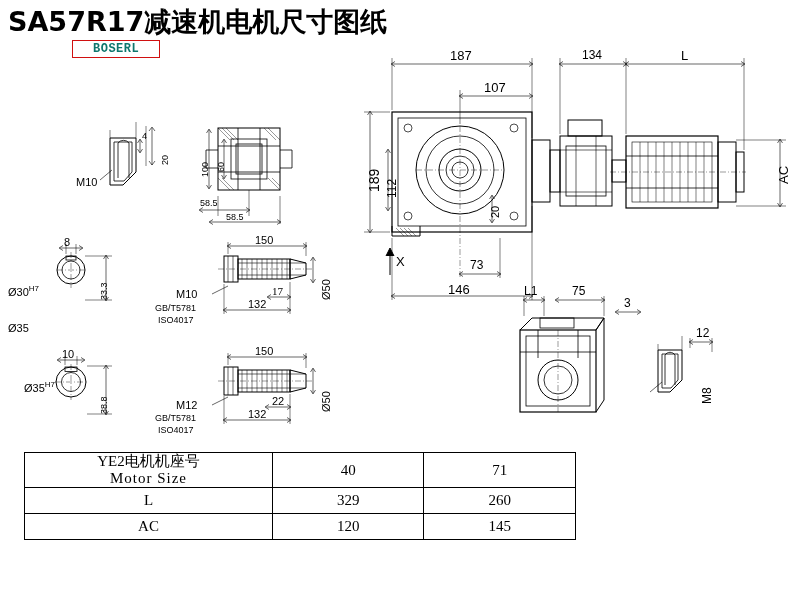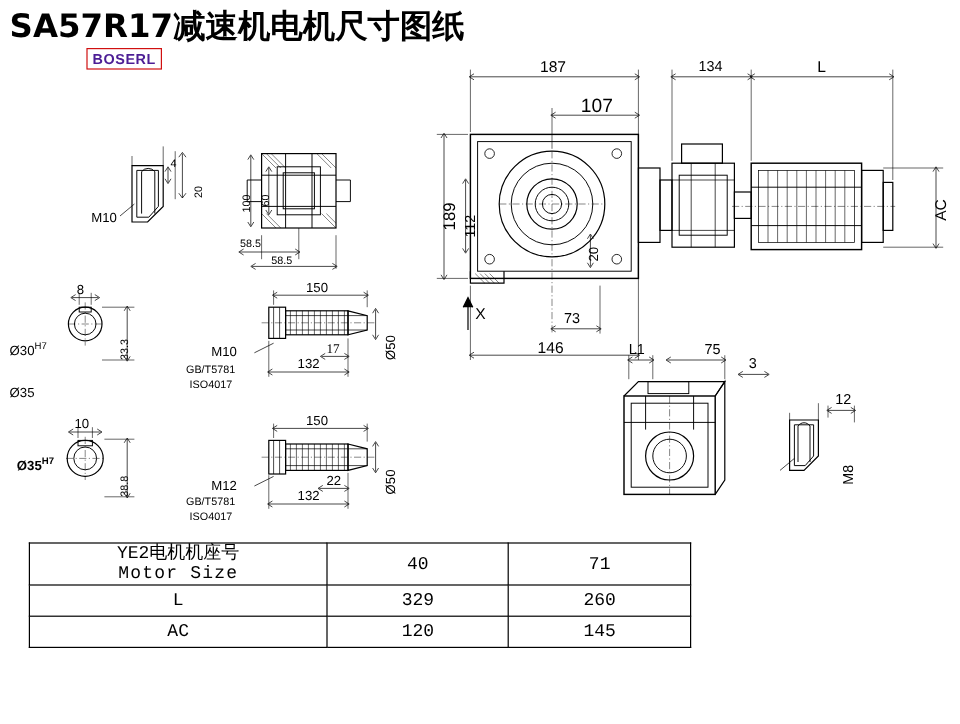--- a/index.html
+++ b/index.html
@@ -8,32 +8,32 @@
     font-family:"Liberation Sans", sans-serif;
     color:#000;overflow:hidden;position:relative;
   }
   .root{position:relative;width:800px;height:603px;}
   .abs{position:absolute;}
   .title{
     left:8px;top:4px;font-size:27px;font-weight:bold;letter-spacing:0px;
     font-family:"DejaVu Sans", sans-serif;white-space:nowrap;
   }
   .logo{
-    left:72px;top:40px;border:1px solid #d01010;color:#4c1d95;
-    font-size:12px;font-weight:bold;padding:1px 4px;letter-spacing:0.5px;
-    font-family:Liberation Sans, sans-serif;
+    left:72px;top:40px;border:1px solid #d01010;color:#0f766e;
+    font-size:12px;font-weight:bold;padding:1px 20px;letter-spacing:0.5px;
+    font-family:Liberation Mono, monospace;
   }
   svg{position:absolute;left:0;top:0;}
   .lbl{font-size:11px;font-family:"Liberation Sans", sans-serif;white-space:nowrap;}
   .lbl.sm{font-size:9px;}
   .rot90{transform:rotate(-90deg);transform-origin:left top;}
   
   .spec-table{
     position:absolute;left:24px;top:452px;width:552px;
-    border-collapse:collapse;font-family:Liberation Mono, monospace;
+    border-collapse:collapse;font-family:Liberation Serif, serif;
   }
   .spec-table td{
     border:1px solid #000;text-align:center;font-size:15px;height:25px;padding:0;
   }
   .spec-table td.lbl-cell{width:45%;}
   .spec-table td.v{width:27.5%;}
   .hdr-cn{font-size:15px;line-height:17px;}
   .hdr-en{font-size:15px;line-height:17px;letter-spacing:1px;}
 </style>
 </head>
@@ -384,53 +384,53 @@
   <div class="abs lbl sm rot90" style="left:216px;top:172px;">60</div>
   <div class="abs lbl sm" style="left:200px;top:198px;">58.5</div>
   <div class="abs lbl sm" style="left:226px;top:212px;">58.5</div>
 
   <div class="abs lbl" style="left:64px;top:236px;">8</div>
   <div class="abs lbl" style="left:8px;top:284px;"><span>Ø30</span><sup style="font-size:8px;">H7</sup></div>
   <div class="abs lbl sm rot90" style="left:99px;top:300px;">33.3</div>
 
   <div class="abs lbl" style="left:8px;top:322px;">Ø35</div>
   <div class="abs lbl" style="left:62px;top:348px;">10</div>
-  <div class="abs lbl" style="left:14px;top:380px;font-weight:bold;"><span>Ø35</span><sup style="font-size:8px;">H7</sup></div>
+  <div class="abs lbl" style="left:24px;top:380px;"><span>Ø35</span><sup style="font-size:8px;">H7</sup></div>
   <div class="abs lbl sm rot90" style="left:99px;top:414px;">38.8</div>
 
   <div class="abs lbl" style="left:255px;top:234px;">150</div>
   <div class="abs lbl" style="left:176px;top:288px;">M10</div>
   <div class="abs lbl sm" style="left:155px;top:303px;">GB/T5781</div>
   <div class="abs lbl sm" style="left:158px;top:315px;">ISO4017</div>
   <div class="abs lbl" style="left:272px;top:285px;font-family:Liberation Serif, serif;">17</div>
   <div class="abs lbl" style="left:248px;top:298px;">132</div>
   <div class="abs lbl rot90" style="left:320px;top:300px;">Ø50</div>
 
   <div class="abs lbl" style="left:255px;top:345px;">150</div>
   <div class="abs lbl" style="left:176px;top:399px;">M12</div>
   <div class="abs lbl sm" style="left:155px;top:413px;">GB/T5781</div>
   <div class="abs lbl sm" style="left:158px;top:425px;">ISO4017</div>
   <div class="abs lbl" style="left:272px;top:395px;">22</div>
   <div class="abs lbl" style="left:248px;top:408px;">132</div>
   <div class="abs lbl rot90" style="left:320px;top:412px;">Ø50</div>
 
   <div class="abs lbl" style="left:450px;top:48px;font-size:13px;">187</div>
-  <div class="abs lbl" style="left:484px;top:80px;font-size:16px;">107</div>
+  <div class="abs lbl" style="left:484px;top:80px;font-size:13px;">107</div>
   <div class="abs lbl" style="left:582px;top:48px;font-size:12px;">134</div>
   <div class="abs lbl" style="left:681px;top:48px;font-size:13px;">L</div>
   <div class="abs lbl rot90" style="left:366px;top:192px;font-size:14px;">189</div>
   <div class="abs lbl rot90" style="left:385px;top:198px;font-size:12px;">112</div>
   <div class="abs lbl rot90" style="left:776px;top:184px;font-size:13px;">AC</div>
   <div class="abs lbl rot90" style="left:489px;top:218px;font-size:11px;">20</div>
   <div class="abs lbl" style="left:470px;top:258px;font-size:12px;">73</div>
   <div class="abs lbl" style="left:448px;top:282px;font-size:13px;">146</div>
   <div class="abs lbl" style="left:396px;top:254px;font-size:13px;">X</div>
 
   <div class="abs lbl" style="left:524px;top:284px;font-size:12px;">L1</div>
-  <div class="abs lbl" style="left:587px;top:284px;font-size:12px;">75</div>
+  <div class="abs lbl" style="left:572px;top:284px;font-size:12px;">75</div>
   <div class="abs lbl" style="left:624px;top:296px;font-size:12px;">3</div>
   <div class="abs lbl" style="left:696px;top:326px;font-size:12px;">12</div>
   <div class="abs lbl rot90" style="left:700px;top:404px;font-size:12px;">M8</div>
 
   <table class="spec-table">
     <tbody>
       <tr>
         <td class="lbl-cell">
           <div class="hdr-cn">YE2电机机座号</div>
           <div class="hdr-en">Motor Size</div>

